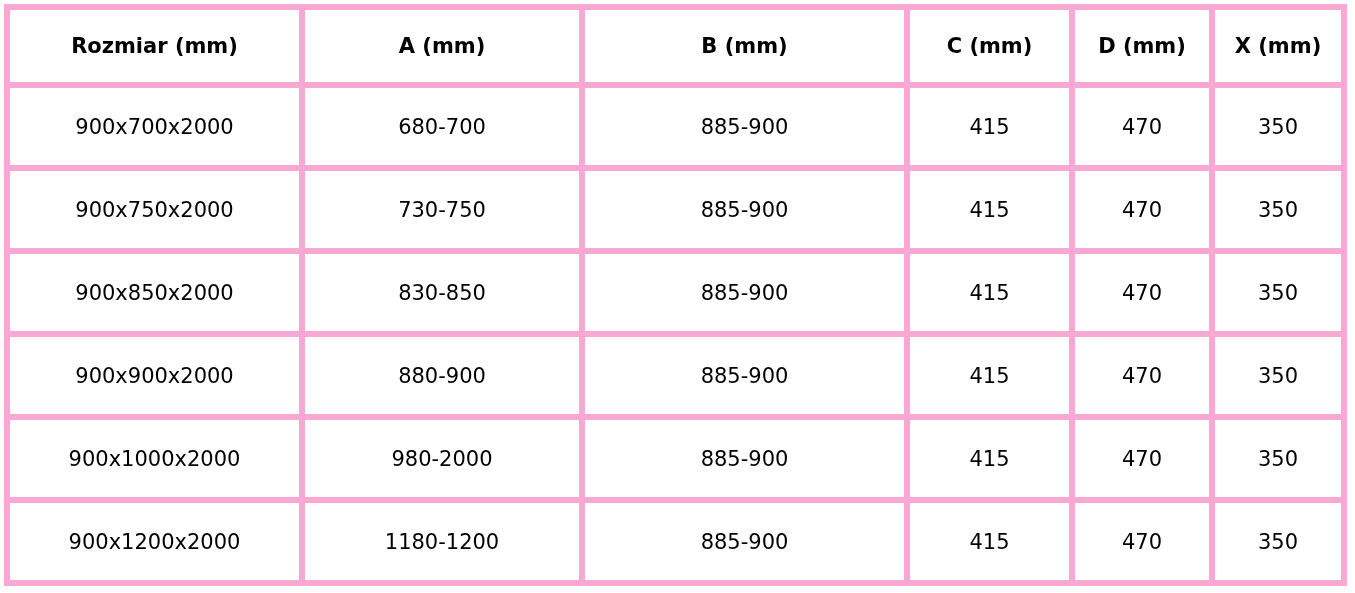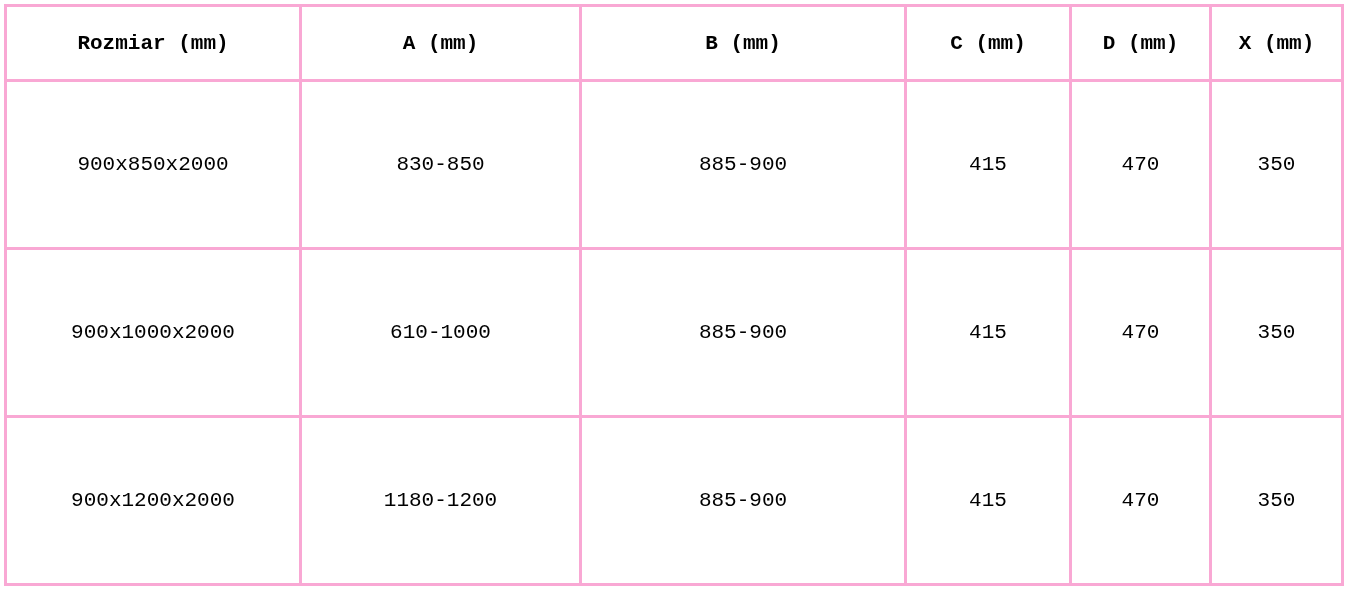--- a/index.html
+++ b/index.html
@@ -20,27 +20,26 @@
     padding: 4px 4px 4px 4px;
   }
   table.spec-table {
     border-collapse: collapse;
     width: 1337px;
     height: 582px;
     table-layout: fixed;
   }
   table.spec-table th,
   table.spec-table td {
-    border: 3px solid #f9a8d4;
+    border: 6px solid #f9a8d4;
     text-align: center;
     vertical-align: middle;
     font-size: 21px;
     padding: 0 12px;
     white-space: nowrap;
-    font-family: Liberation Mono, monospace;
   }
   table.spec-table thead th {
     font-weight: bold;
     height: 72px;
   }
   table.spec-table tbody td {
     font-weight: normal;
     height: 63px;
   }
   
@@ -69,30 +68,54 @@
         <th>Rozmiar (mm)</th>
         <th>A (mm)</th>
         <th>B (mm)</th>
         <th>C (mm)</th>
         <th>D (mm)</th>
         <th>X (mm)</th>
       </tr>
     </thead>
     <tbody>
       <tr>
+        <td>900x700x2000</td>
+        <td>680-700</td>
+        <td>885-900</td>
+        <td>415</td>
+        <td>470</td>
+        <td>350</td>
+      </tr>
+      <tr>
+        <td>900x750x2000</td>
+        <td>730-750</td>
+        <td>885-900</td>
+        <td>415</td>
+        <td>470</td>
+        <td>350</td>
+      </tr>
+      <tr>
         <td>900x850x2000</td>
         <td>830-850</td>
         <td>885-900</td>
         <td>415</td>
         <td>470</td>
         <td>350</td>
       </tr>
       <tr>
+        <td>900x900x2000</td>
+        <td>880-900</td>
+        <td>885-900</td>
+        <td>415</td>
+        <td>470</td>
+        <td>350</td>
+      </tr>
+      <tr>
         <td>900x1000x2000</td>
-        <td>610-1000</td>
+        <td>980-2000</td>
         <td>885-900</td>
         <td>415</td>
         <td>470</td>
         <td>350</td>
       </tr>
       <tr>
         <td>900x1200x2000</td>
         <td>1180-1200</td>
         <td>885-900</td>
         <td>415</td>

